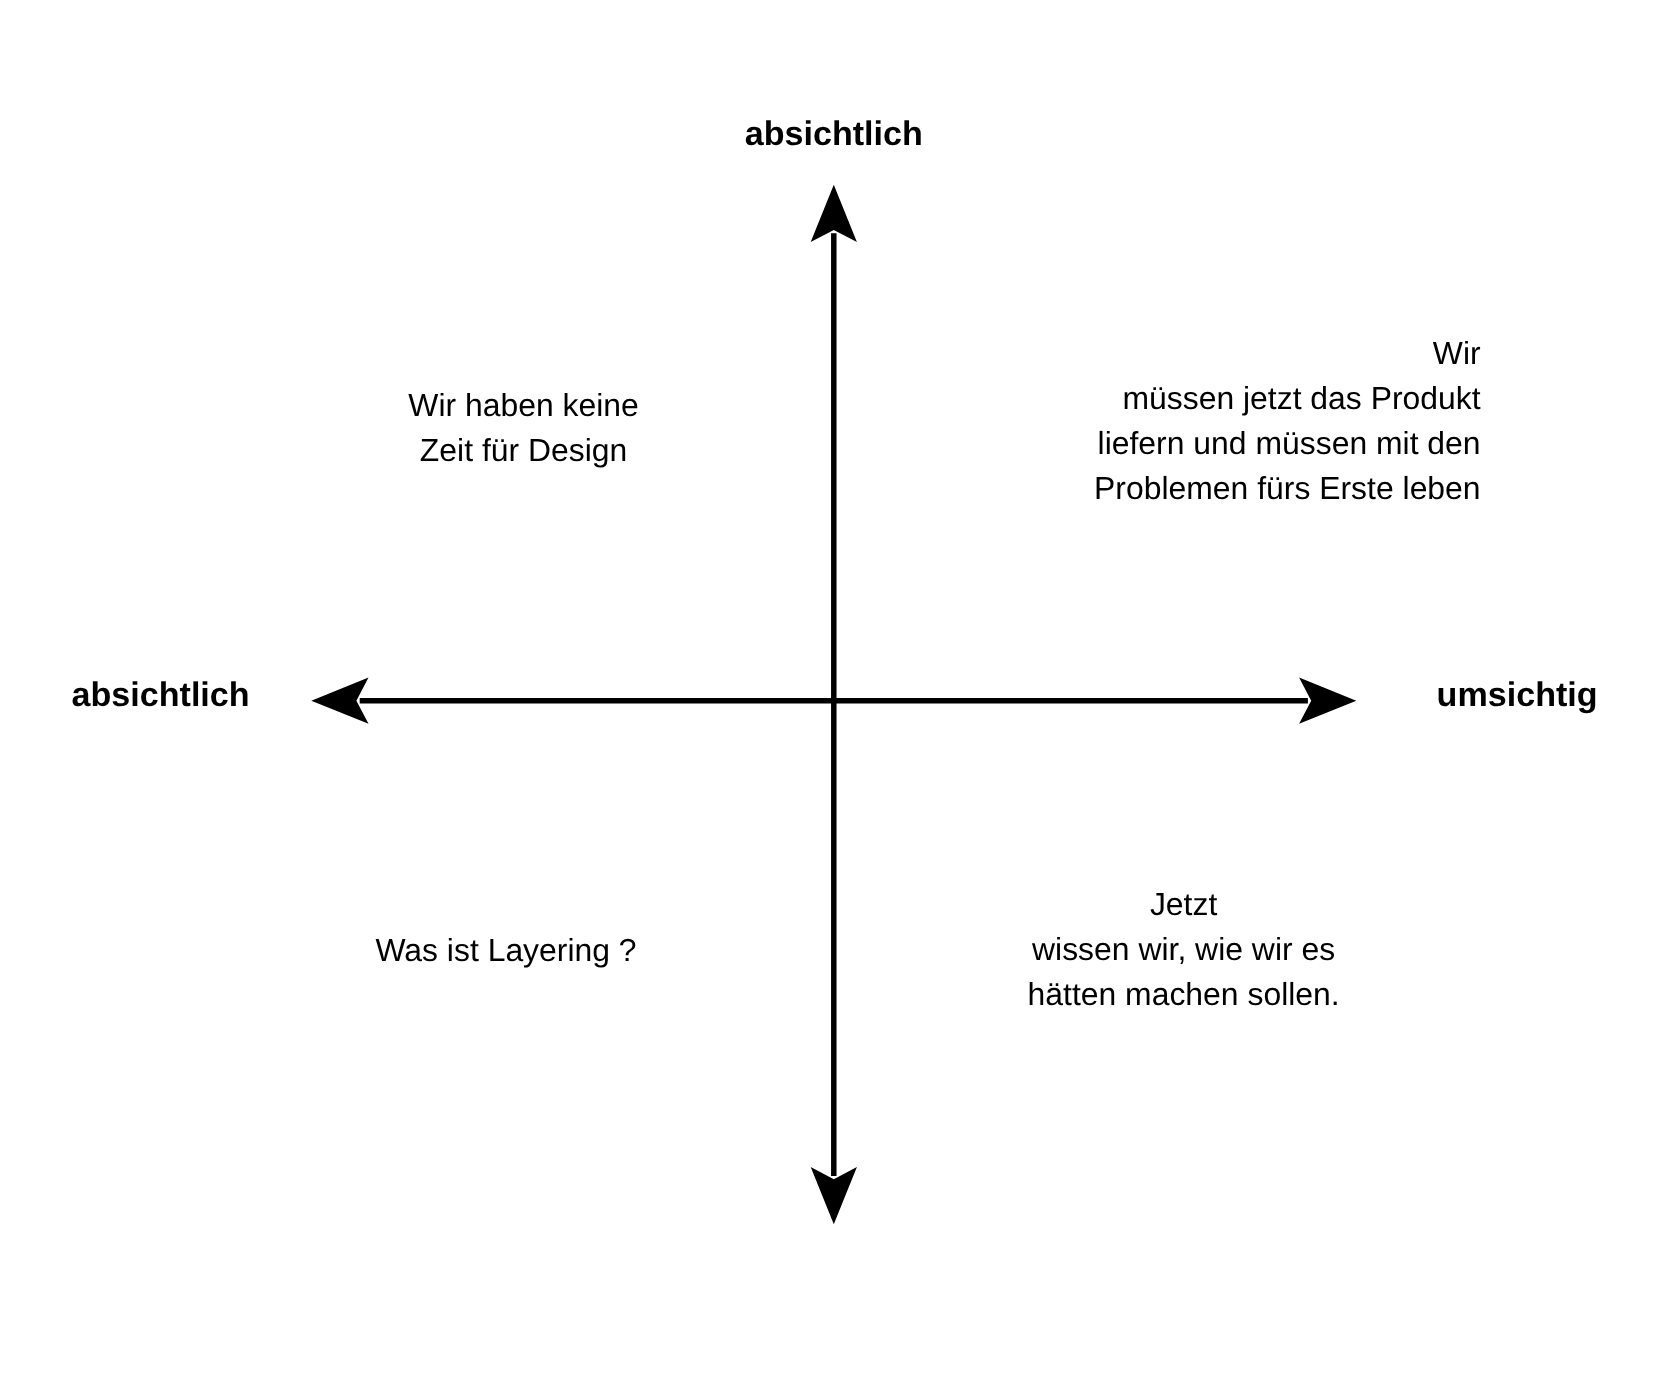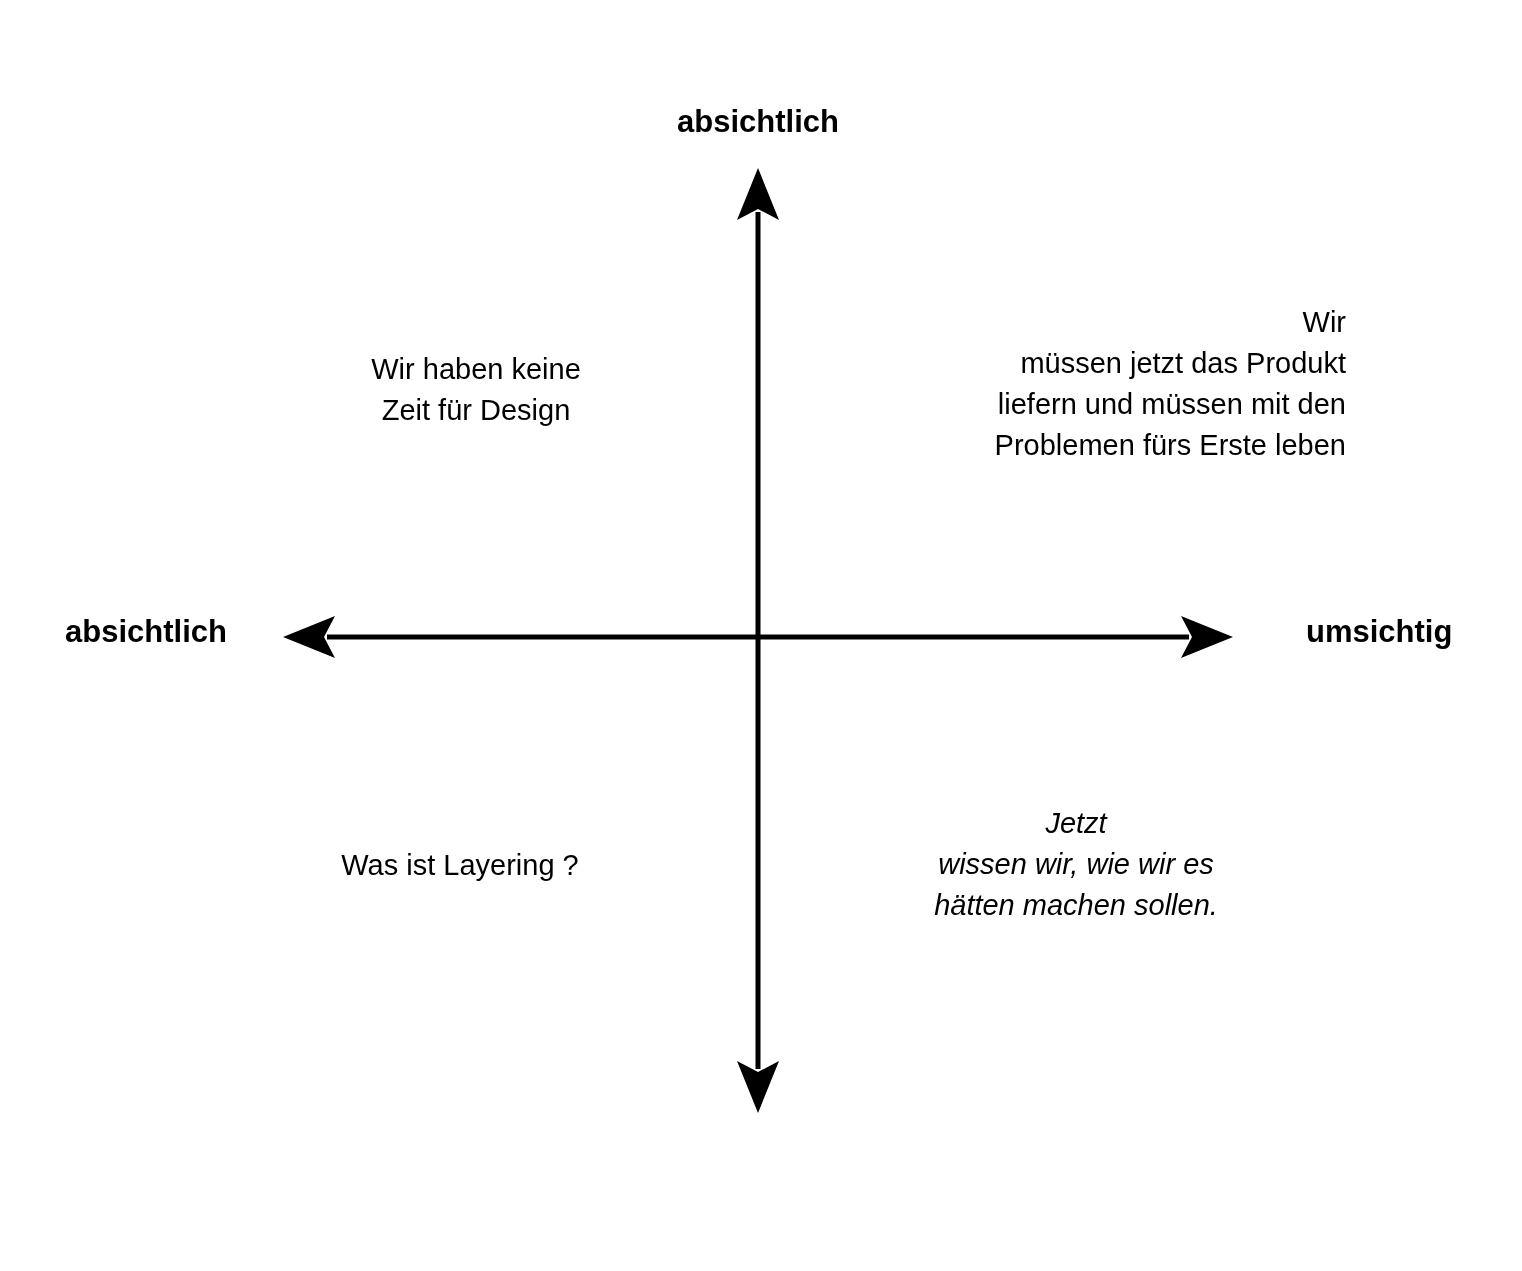--- a/index.html
+++ b/index.html
@@ -81,21 +81,20 @@
   }
   #quad-bl {
     left: 250px;
     top: 845px;
     width: 420px;
   }
   #quad-br {
     left: 806px;
     top: 803px;
     width: 540px;
-    font-style: italic;
   }
 </style>
 </head>
 <body>
 
 <div id="canvas">
 
   <svg id="axes-svg" viewBox="0 0 1522 1271" xmlns="http://www.w3.org/2000/svg">
     <defs>
 

